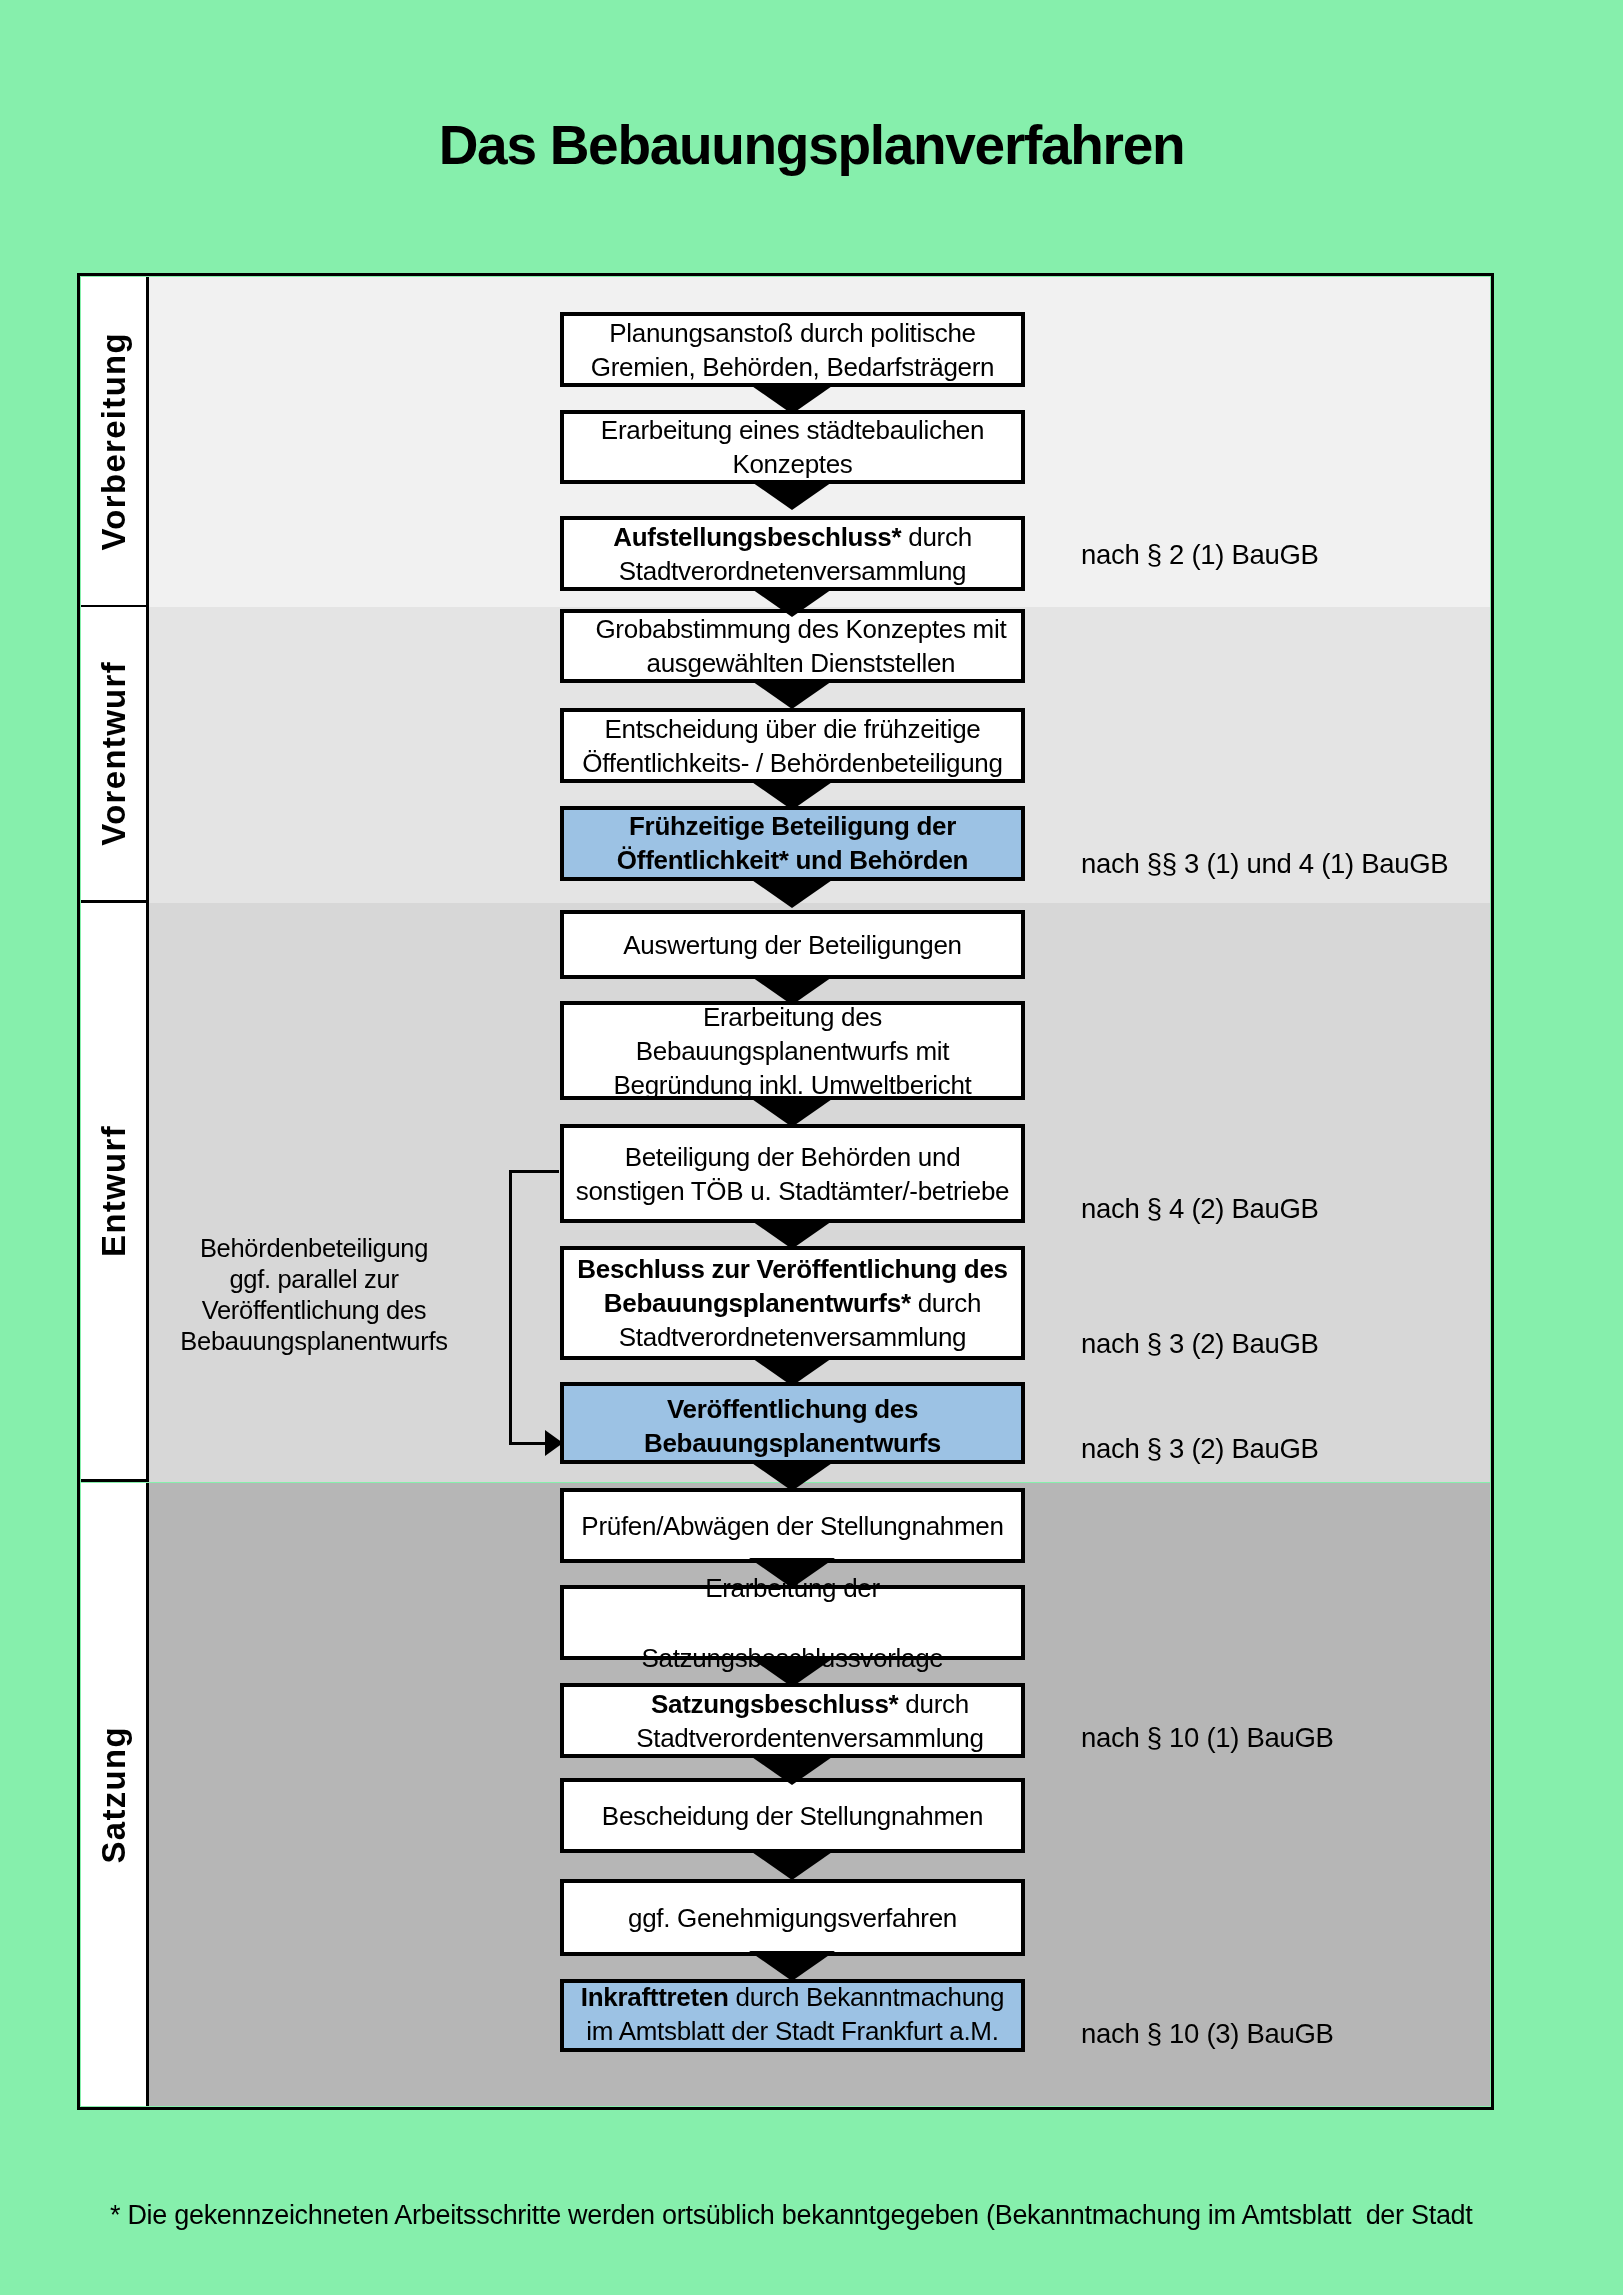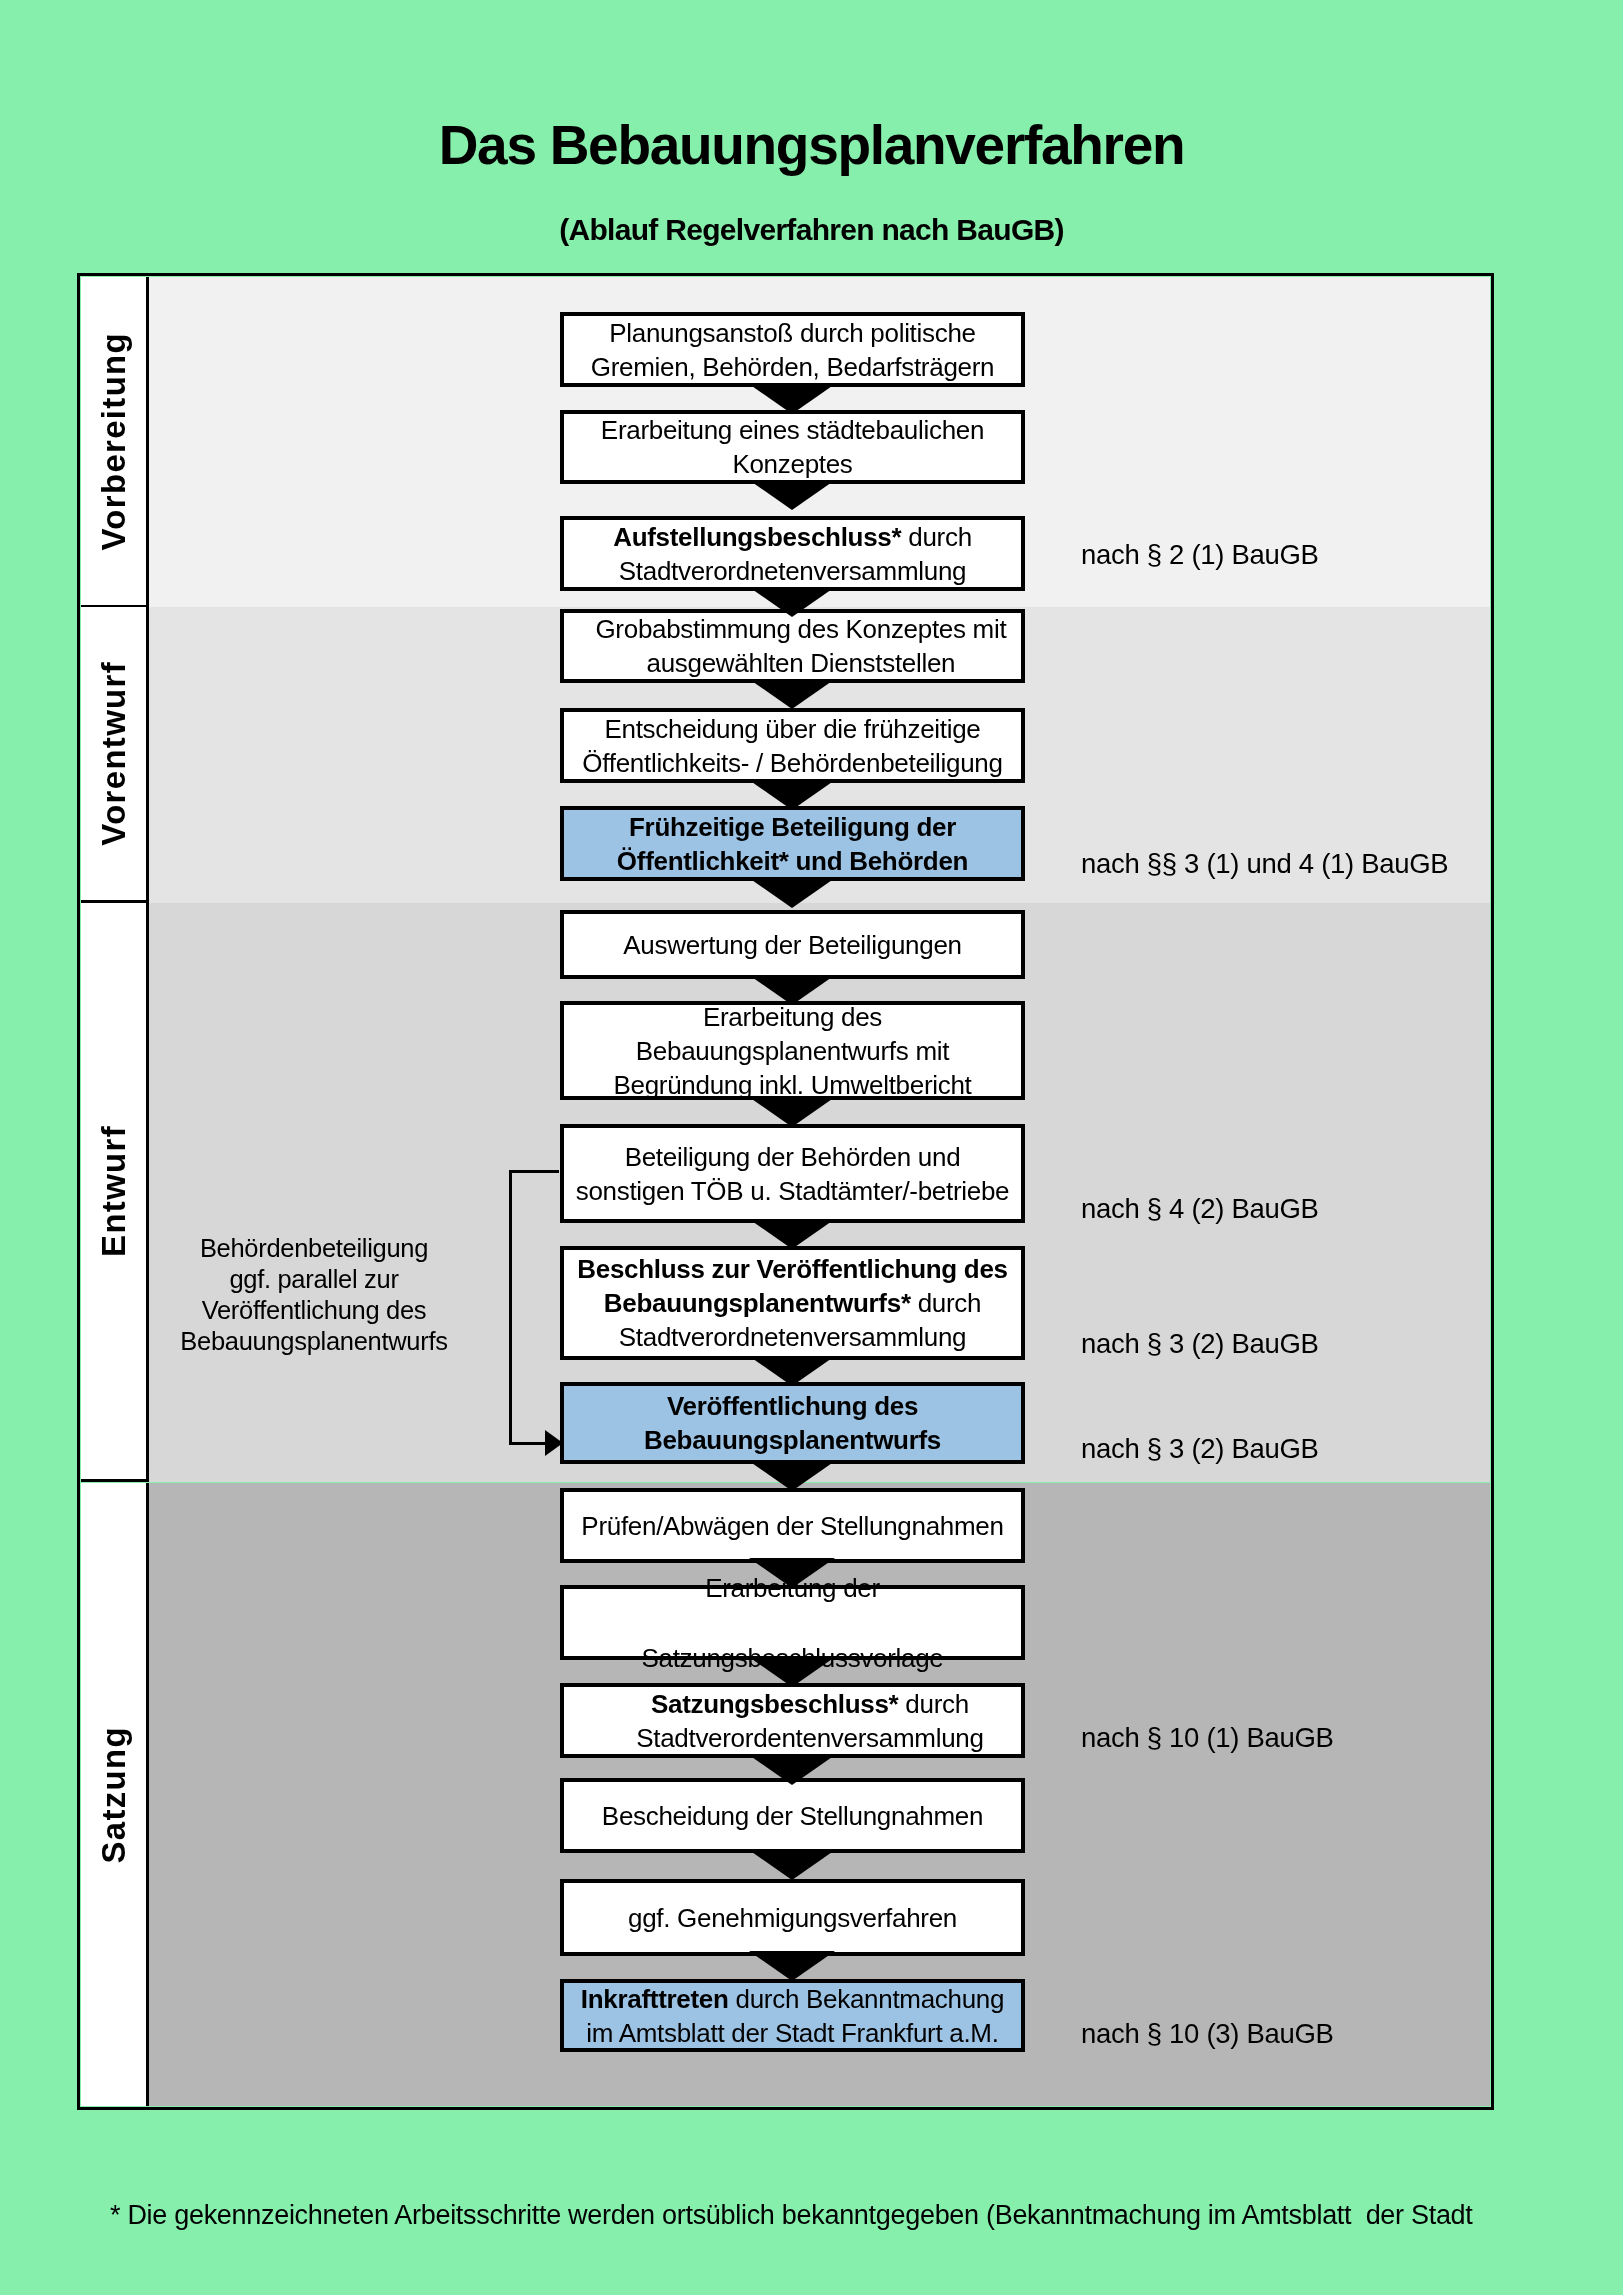--- a/index.html
+++ b/index.html
@@ -33,21 +33,21 @@
   .pcell span{writing-mode:vertical-rl;transform:rotate(180deg);
               font-weight:bold;font-size:33px;letter-spacing:1.3px;white-space:nowrap;}
 
   
   .box{position:absolute;left:560px;width:465px;box-sizing:border-box;background:#fff;
        border:4.6px solid #000;display:flex;flex-direction:column;align-items:center;
        justify-content:center;text-align:center;font-size:26px;line-height:34px;
        letter-spacing:-0.3px;padding:0 5.2px;}
   .box .ln{display:block;}
   .box .ln b,.box .ln span{white-space:pre-wrap;}
-  .box.blue{background:#9cc2e4;}
+  .box.blue{background:#9cc2e4;justify-content:flex-end;}
   .box.bold-all{font-weight:bold;}
   .bx1{top:312px;height:75px;}   .bx2{top:410px;height:74px;align-items:center;}
   .bx3{top:516px;height:75px;}   .bx4{top:609px;height:74px;padding-left:22px;}
   .bx5{top:708px;height:75px;}  .bx6{top:806px;height:75px;}
   .bx7{top:910px;height:69px;}  .bx8{top:1001px;height:99px;}
   .bx9{top:1124px;height:99px;}  .bx10{top:1246px;height:114px;}
   .bx11{top:1382px;height:82px;} .bx12{top:1488px;height:75px;}
   .bx13{top:1585px;height:75px;gap:36px;} .bx14{top:1683px;height:75px;padding-left:40px;}
   .bx15{top:1778px;height:75px;} .bx16{top:1879px;height:77px;}
   .bx17{top:1979px;height:73px;}
@@ -80,21 +80,20 @@
   
   .footnote{position:absolute;left:110px;top:2138px;width:1407px;font-size:27px;
             line-height:31px;letter-spacing:-0.3px;white-space:pre-wrap;}
 </style>
 </head>
 <body>
 
 <div class="page">
 
   <div class="title">Das Bebauungsplanverfahren</div>
-  <div class="subtitle">(Ablauf Regelverfahren nach BauGB)</div>
 
   <div class="band b0" style="background:#f1f1f1"></div>
   <div class="band b1" style="background:#e4e4e4"></div>
   <div class="band b2" style="background:#d7d7d7"></div>
   <div class="band b3" style="background:#b6b6b6"></div>
 
   <div class="pcell c0">
     <span>Vorbereitung</span>
   </div>
   <div class="pcell c1">

